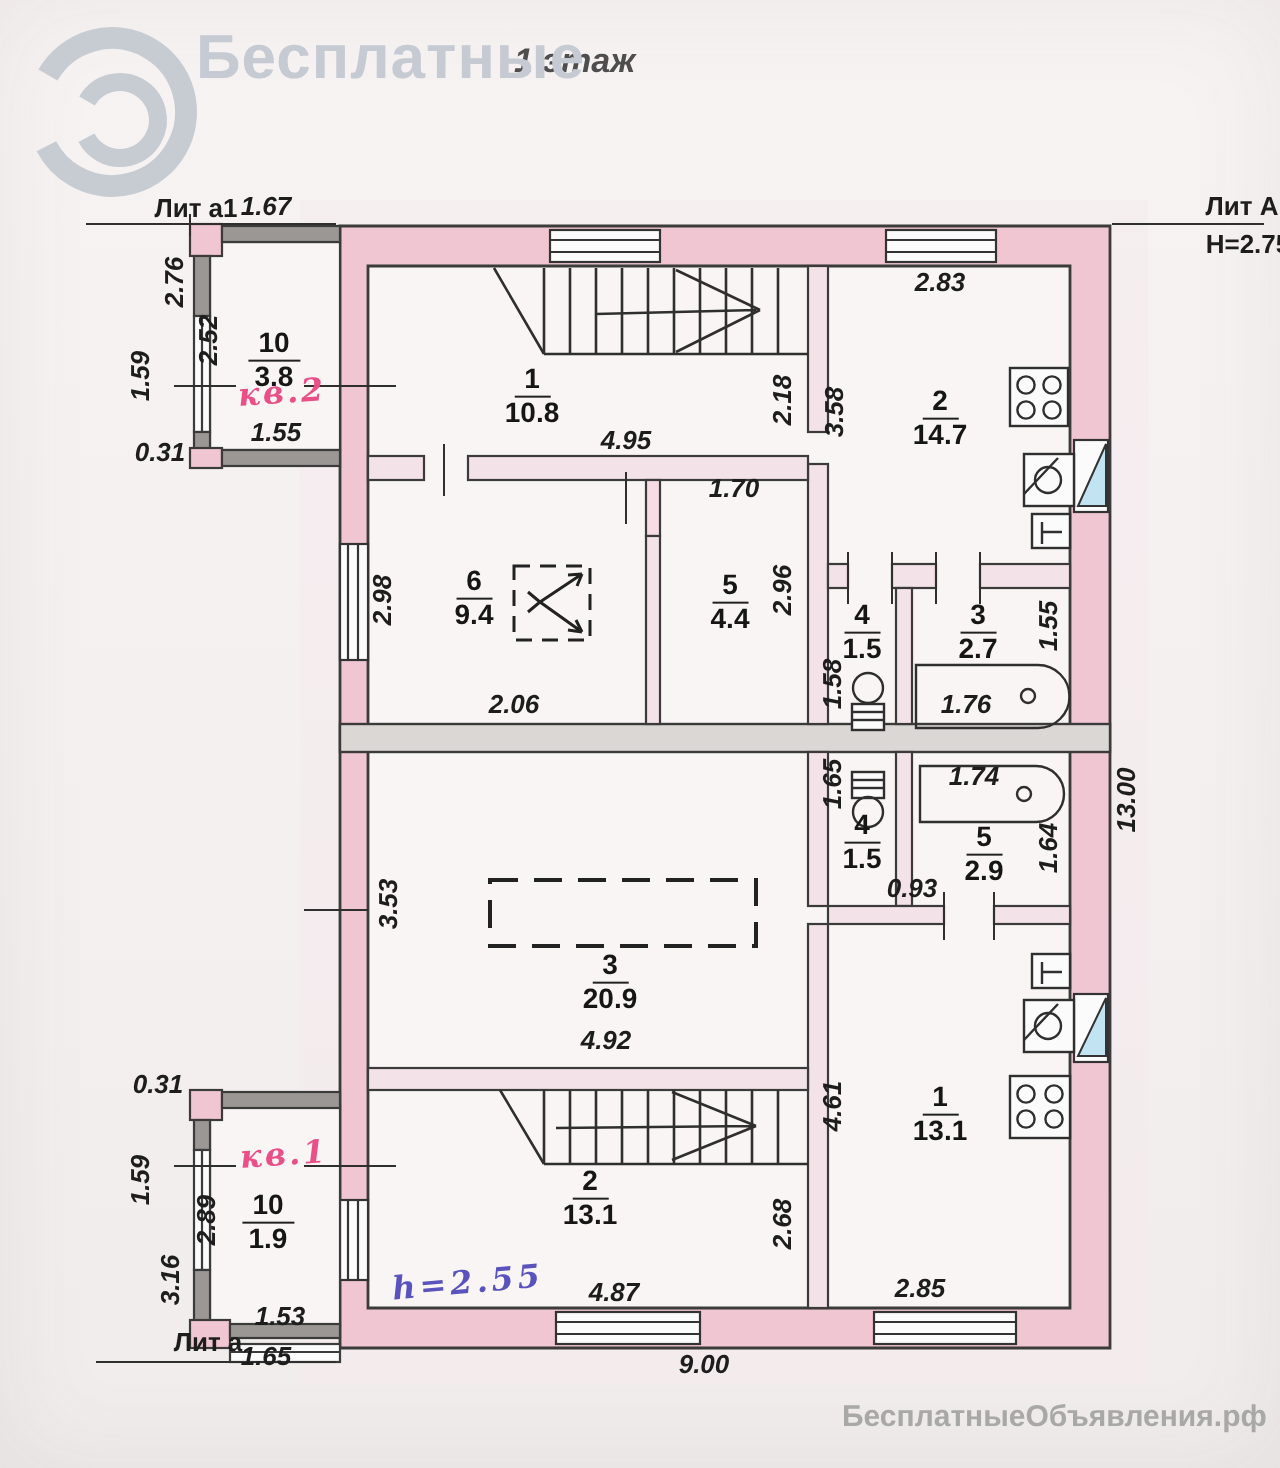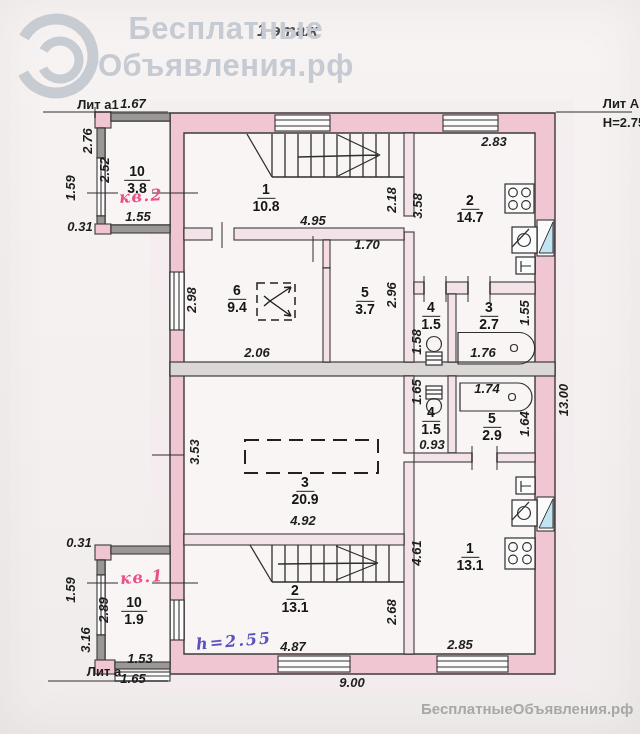--- a/index.html
+++ b/index.html
@@ -206,21 +206,20 @@
     </g>
   </svg>
 
   <svg class="ring" width="100" height="104" viewBox="0 0 100 104">
     <circle cx="52" cy="54" r="37" fill="none" stroke="#c7cbd2" stroke-width="11" stroke-dasharray="195 40" transform="rotate(-150 52 54)"></circle>
     <circle cx="56" cy="58" r="19" fill="none" stroke="#c7cbd2" stroke-width="9" stroke-dasharray="100 25" transform="rotate(-150 56 58)"></circle>
   </svg>
   <div class="floor">1 этаж</div>
   <div class="brand">
     <div>Бесплатные</div>
-    <div>Объявления.рф</div>
   </div>
   <div class="footer">БесплатныеОбъявления.рф</div>
 
   <div class="lbl title" style="left:66px;top:104px">Лит а1</div>
   <div class="lbl title" style="left:589px;top:103px">Лит А</div>
   <div class="lbl title" style="left:592px;top:122px">Н=2.75</div>
   <div class="lbl title" style="left:72px;top:671px">Лит а</div>
   <div class="apt" style="left:141px;top:196px">кв.2</div>
   <div class="apt" style="left:142px;top:577px">кв.1</div>
   <div class="hnote" style="left:234px;top:641px">h=2.55</div>
@@ -236,21 +235,21 @@
   <div class="room-label" style="left:470px;top:209px">
     <span class="num">2</span>
     <span>14.7</span>
     </div>
   <div class="room-label" style="left:237px;top:299px">
     <span class="num">6</span>
     <span>9.4</span>
     </div>
   <div class="room-label" style="left:365px;top:301px">
     <span class="num">5</span>
-    <span>3.7</span>
+    <span>4.4</span>
     </div>
   <div class="room-label" style="left:431px;top:316px">
     <span class="num">4</span>
     <span>1.5</span>
     </div>
   <div class="room-label" style="left:489px;top:316px">
     <span class="num">3</span>
     <span>2.7</span>
     </div>
   <div class="room-label" style="left:305px;top:491px">
@@ -275,28 +274,28 @@
     </div>
   <div class="room-label" style="left:134px;top:611px">
     <span class="num">10</span>
     <span>1.9</span>
     </div>
 
   <div class="lbl dim" style="left:133px;top:103px">1.67</div>
   <div class="lbl dim" style="left:80px;top:226px">0.31</div>
   <div class="lbl dim" style="left:138px;top:216px">1.55</div>
   <div class="lbl dim" style="left:313px;top:220px">4.95</div>
-  <div class="lbl dim" style="left:494px;top:141px">2.83</div>
+  <div class="lbl dim" style="left:470px;top:141px">2.83</div>
   <div class="lbl dim" style="left:257px;top:352px">2.06</div>
   <div class="lbl dim" style="left:367px;top:244px">1.70</div>
   <div class="lbl dim" style="left:483px;top:352px">1.76</div>
   <div class="lbl dim" style="left:487px;top:388px">1.74</div>
-  <div class="lbl dim" style="left:432px;top:444px">0.93</div>
+  <div class="lbl dim" style="left:456px;top:444px">0.93</div>
   <div class="lbl dim" style="left:303px;top:520px">4.92</div>
-  <div class="lbl dim" style="left:293px;top:646px">4.87</div>
+  <div class="lbl dim" style="left:307px;top:646px">4.87</div>
   <div class="lbl dim" style="left:460px;top:644px">2.85</div>
   <div class="lbl dim" style="left:140px;top:658px">1.53</div>
   <div class="lbl dim" style="left:133px;top:678px">1.65</div>
   <div class="lbl dim" style="left:352px;top:682px">9.00</div>
   <div class="lbl dim" style="left:79px;top:542px">0.31</div>
 
   <div class="lbl dim rot" style="left:87px;top:141px">2.76</div>
   <div class="lbl dim rot" style="left:104px;top:170px">2.52</div>
   <div class="lbl dim rot" style="left:70px;top:188px">1.59</div>
   <div class="lbl dim rot" style="left:191px;top:300px">2.98</div>

